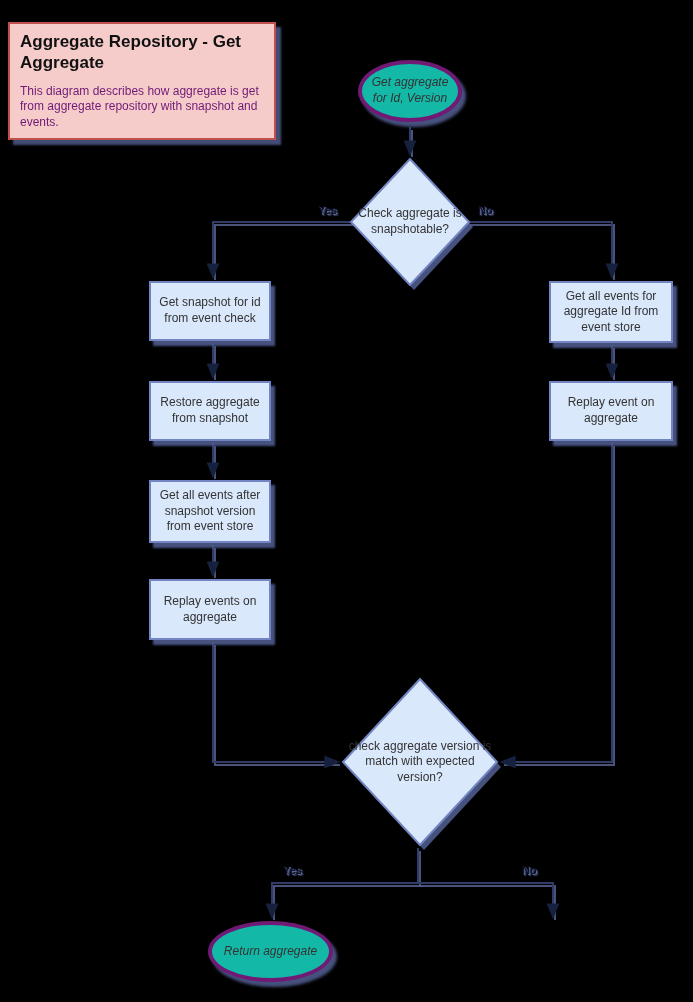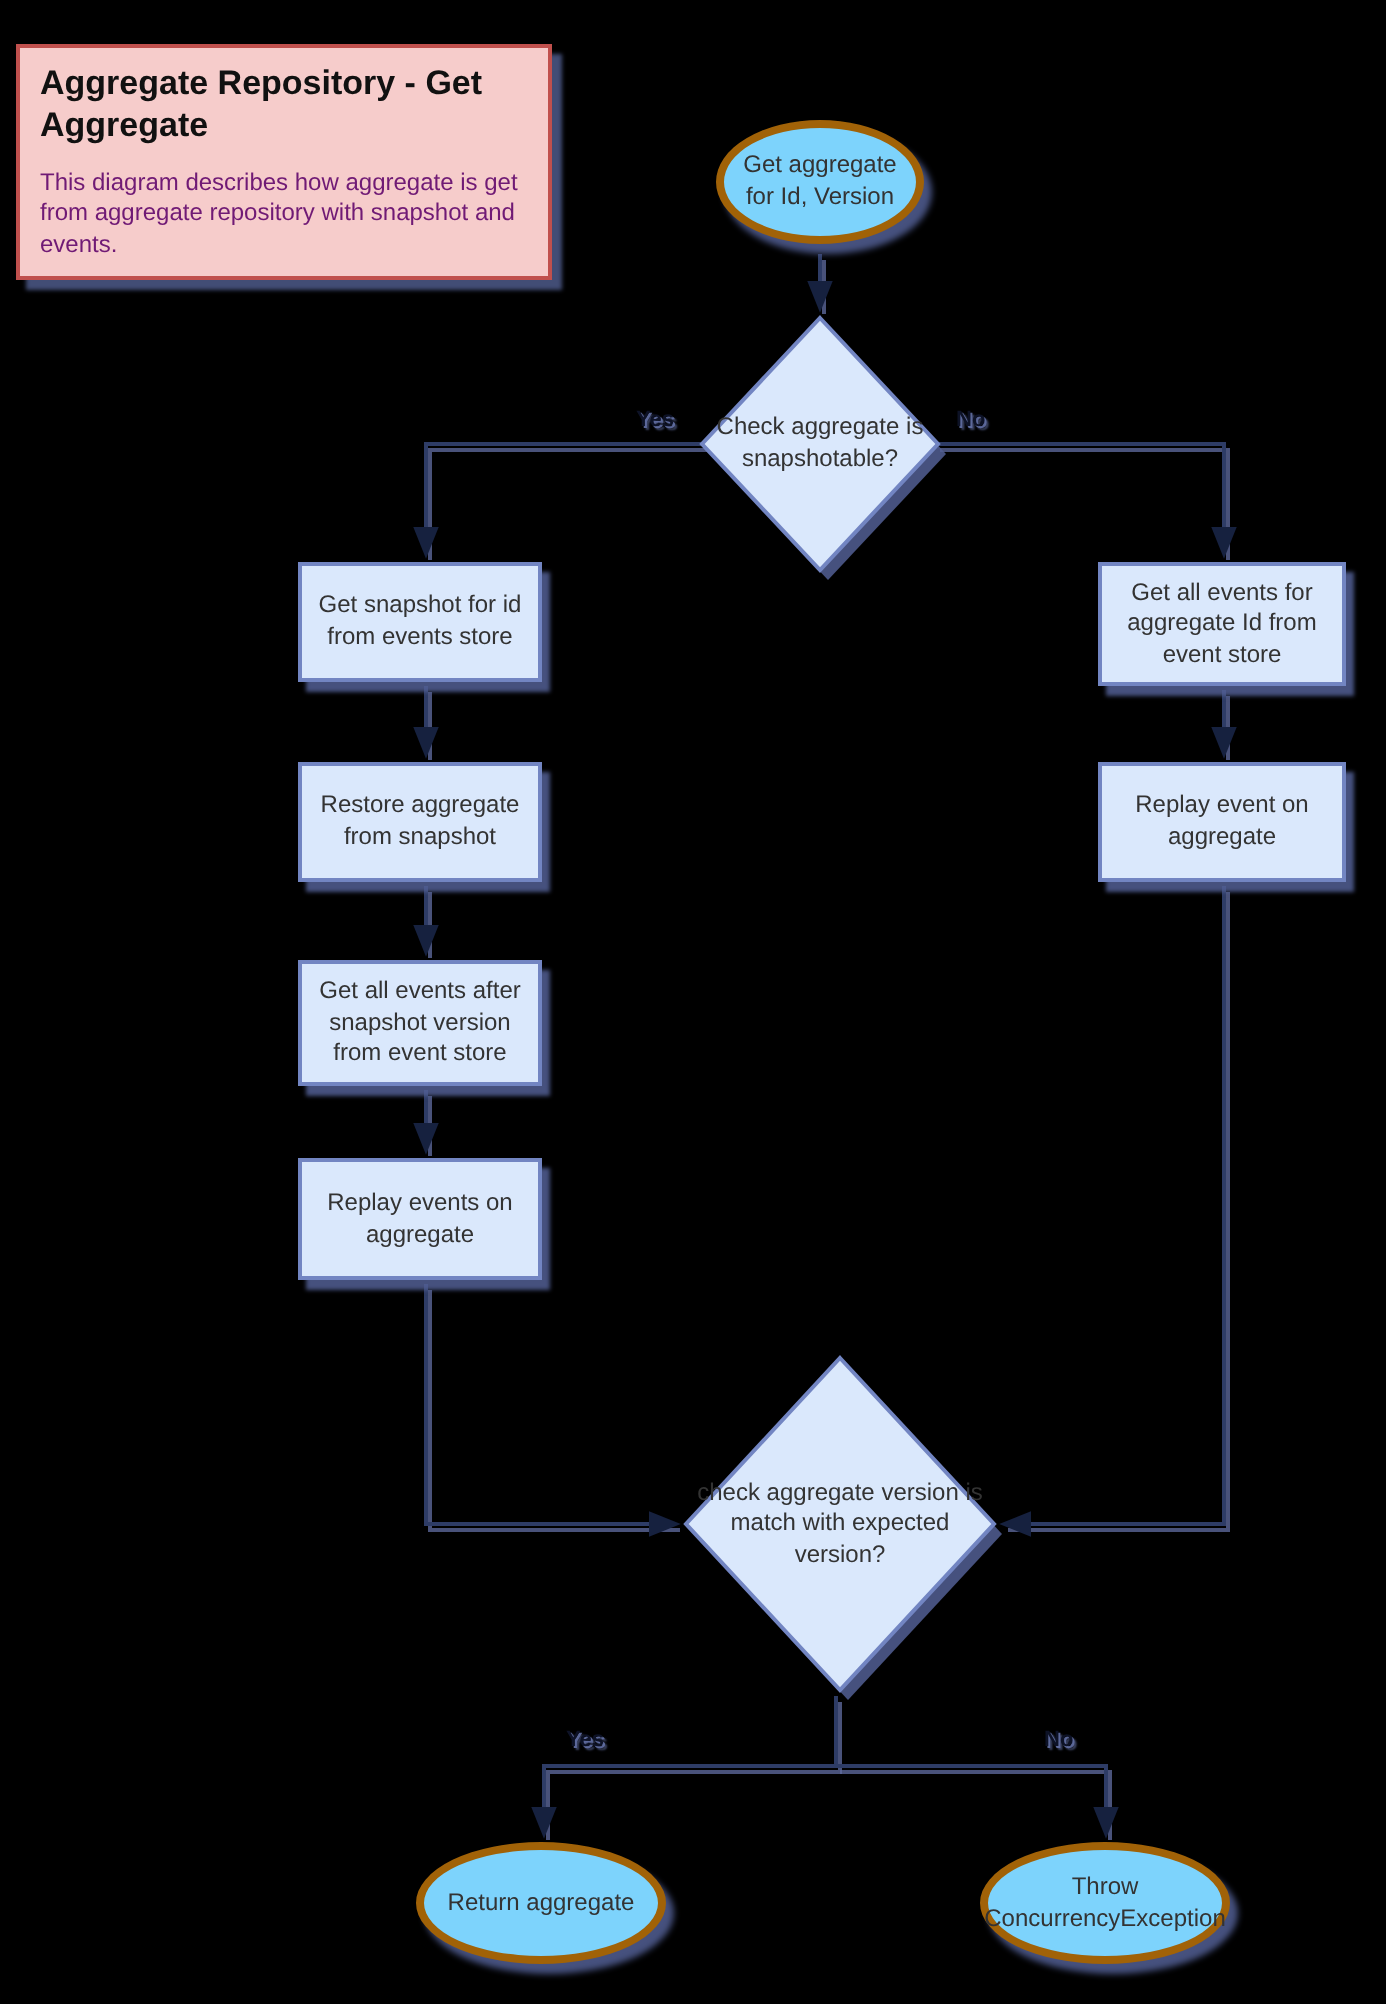--- a/index.html
+++ b/index.html
@@ -21,23 +21,24 @@
   .node{
     position:absolute;display:flex;align-items:center;justify-content:center;
     text-align:center;color:#333;font-size:12px;line-height:1.3;box-sizing:border-box;
   }
   .rect-node{
     background:#dae8fc;border:2px solid #7285c2;
     box-shadow:4px 5px 2px rgba(82,95,148,0.85);
     padding:4px 6px;
   }
   .ellipse-node{
-    background:#7dd3fc;border:4px solid #a16207;border-radius:50%;
+    background:#14b8a6;border:4px solid #701a75;border-radius:50%;
     box-shadow:4px 5px 3px rgba(82,95,148,0.85);
     padding:2px 4px;
+    font-style:italic;
   }
   .diamond-node{background:transparent;}
   .diamond-node svg{position:absolute;left:0;top:0;overflow:visible;}
   .diamond-node .label{position:relative;z-index:2;width:108%;}
   .shadow-poly{fill:rgba(82,95,148,0.85);stroke:none;}
   .diamond-poly{fill:#dae8fc;stroke:#7285c2;stroke-width:2;}
   
   svg.edges-layer{position:absolute;left:0;top:0;z-index:1;}
   .edge-shadow{stroke:rgba(97,110,163,0.75);stroke-width:2;fill:none;}
   .edge{stroke:#2e3c66;stroke-width:2;fill:none;}
@@ -101,21 +102,21 @@
       <polygon class="shadow-poly" points="60,1 119,64 60,127 1,64" transform="translate(4,5)"></polygon>
       <polygon class="diamond-poly" points="60,1 119,64 60,127 1,64"></polygon>
     </svg>
     <span class="label">Check aggregate is snapshotable?</span>
   </div>
 
   <div class="edge-label" style="left:318px;top:204px;">Yes</div>
   <div class="edge-label" style="left:478px;top:204px;">No</div>
 
   <div class="node rect-node" style="left:149px;top:281px;width:122px;height:60px;">
-    <span class="label">Get snapshot for id from events store</span>
+    <span class="label">Get snapshot for id from event check</span>
   </div>
 
   <div class="node rect-node" style="left:149px;top:480px;width:122px;height:63px;">
     <span class="label">Get all events after snapshot version from event store</span>
   </div>
 
   <div class="node rect-node" style="left:149px;top:381px;width:122px;height:60px;">
     <span class="label">Restore aggregate from snapshot</span>
   </div>
 
@@ -139,17 +140,14 @@
     <span class="label">check aggregate version is match with expected version?</span>
   </div>
 
   <div class="edge-label" style="left:283px;top:864px;">Yes</div>
   <div class="edge-label" style="left:522px;top:864px;">No</div>
 
   <div class="node ellipse-node" style="left:208px;top:921px;width:125px;height:61px;">
     <span class="label">Return aggregate</span>
   </div>
 
-  <div class="node ellipse-node" style="left:490px;top:921px;width:125px;height:61px;">
-    <span class="label" style="width:115%;">Throw ConcurrencyException</span>
-  </div>
 
 </div>
 
 </body></html>

